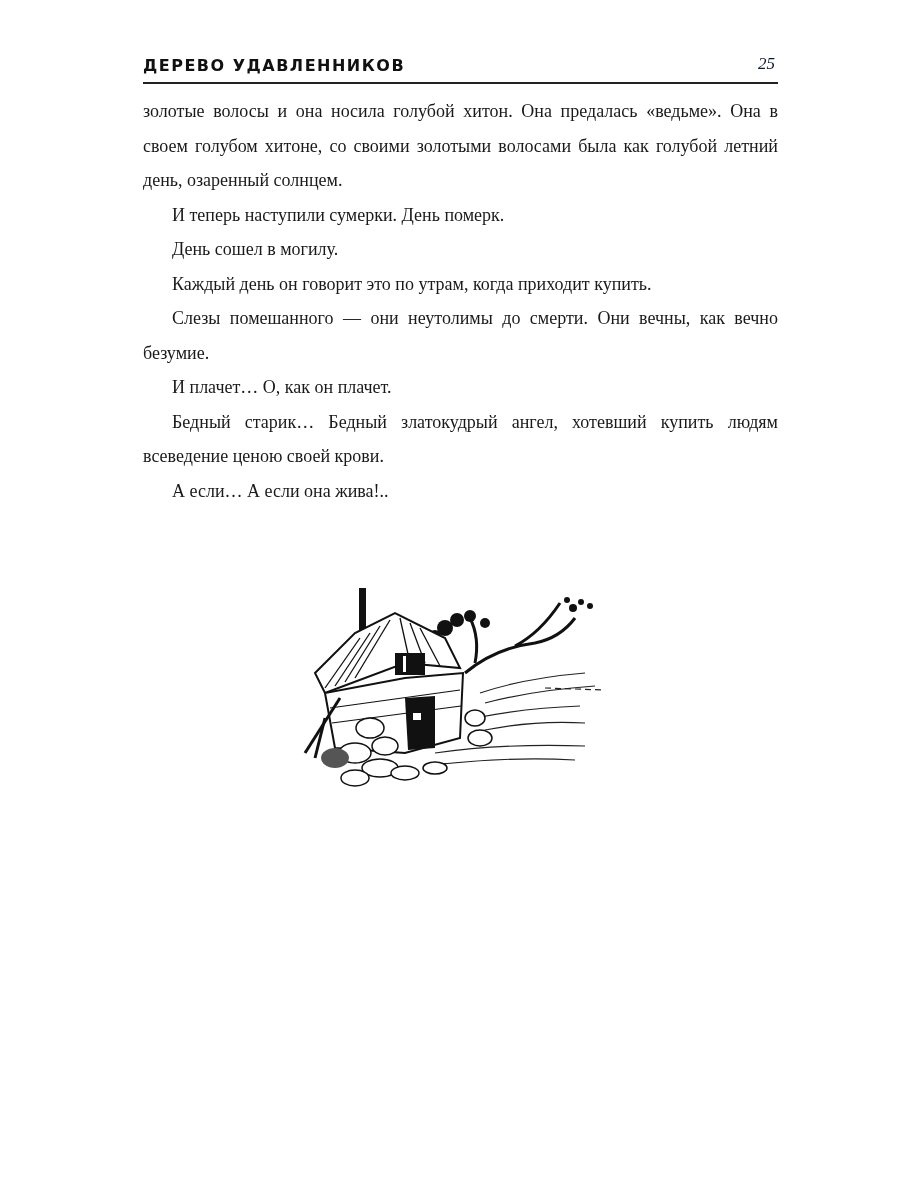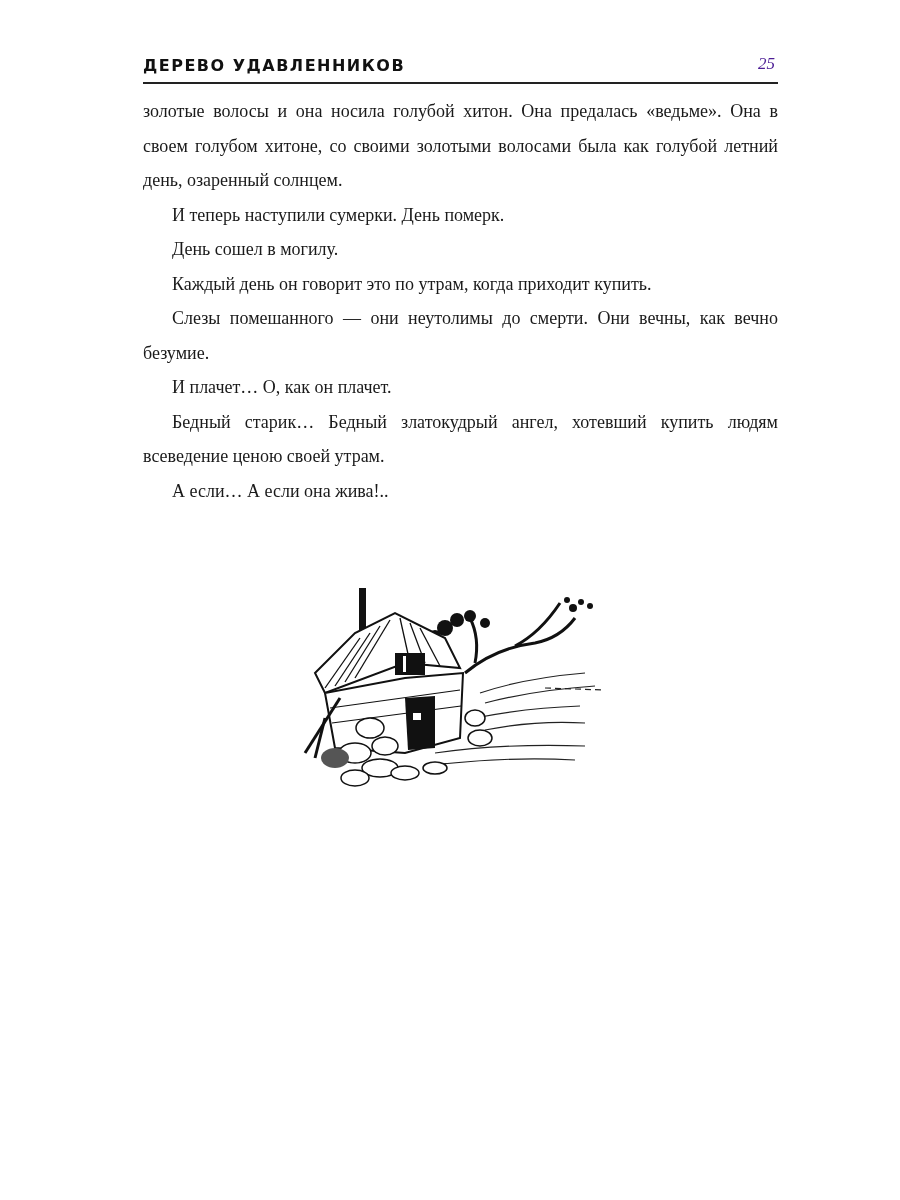--- a/index.html
+++ b/index.html
@@ -1,19 +1,19 @@
 <!DOCTYPE html>
 <html><head>
 <meta charset="utf-8">
 <style>
   html, body { margin: 0; padding: 0; background: #ffffff; }
   body { width: 900px; height: 1200px; position: relative; overflow: hidden; font-family: "DejaVu Serif", serif; color: #1a1a1a; }
   .running-head { position: absolute; left: 143px; top: 54px; width: 634px; height: 28px; }
   .running-title { position: absolute; left: 0; right: 0; top: 2px; text-align: left; font-family: "DejaVu Sans", sans-serif; font-weight: bold; font-size: 16px; letter-spacing: 1.5px; color: #111; }
-  .folio { position: absolute; right: 2px; top: 0px; font-family: "Liberation Serif", serif; font-style: italic; font-size: 17px; color: #4c1d95; }
+  .folio { position: absolute; right: 2px; top: 0px; font-family: "Liberation Serif", serif; font-style: italic; font-size: 17px; color: #0f172a; }
   .head-rule { position: absolute; left: 143px; top: 82px; width: 635px; height: 2px; background: #222; }
   .text-block { position: absolute; left: 143px; top: 94px; width: 635px; font-family: "Liberation Serif", serif; font-size: 18px; line-height: 34.5px; color: #1a1a1a; }
   .para { margin: 0; text-align: justify; text-align-last: left; text-indent: 29px; }
   .para.first { text-indent: 0; }
   .illustration { position: absolute; left: 285px; top: 578px; width: 330px; height: 220px; }
 </style>
 </head>
 <body>
 
 <div class="running-head">
@@ -22,21 +22,21 @@
 </div>
 <div class="head-rule"></div>
 
 <div class="text-block">
   <p class="para first">золотые волосы и она носила голубой хитон. Она предалась «ведьме». Она в своем голубом хитоне, со своими золотыми волосами была как голубой летний день, озаренный солнцем.</p>
   <p class="para">И теперь наступили сумерки. День померк.</p>
   <p class="para">День сошел в могилу.</p>
   <p class="para">Каждый день он говорит это по утрам, когда приходит купить.</p>
   <p class="para">Слезы помешанного — они неутолимы до смерти. Они вечны, как вечно безумие.</p>
   <p class="para">И плачет… О, как он плачет.</p>
-  <p class="para">Бедный старик… Бедный златокудрый ангел, хотевший купить людям всеведение ценою своей утрам.</p>
+  <p class="para">Бедный старик… Бедный златокудрый ангел, хотевший купить людям всеведение ценою своей крови.</p>
   <p class="para">А если… А если она жива!..</p>
 </div>
 
 <div class="illustration">
   <svg width="330" height="220" viewBox="0 0 330 220">
 
     <g stroke="#222" stroke-width="1.2" fill="none">
       <path d="M195 115 Q240 100 300 95"></path>
       <path d="M200 125 Q250 112 310 108"></path>
       <path d="M190 140 Q240 130 295 128"></path>

